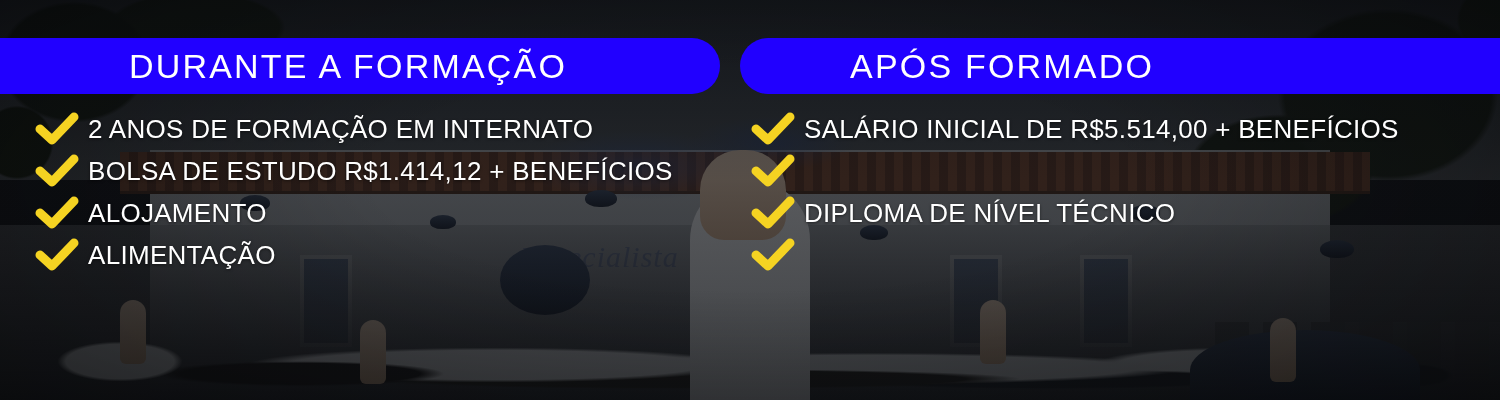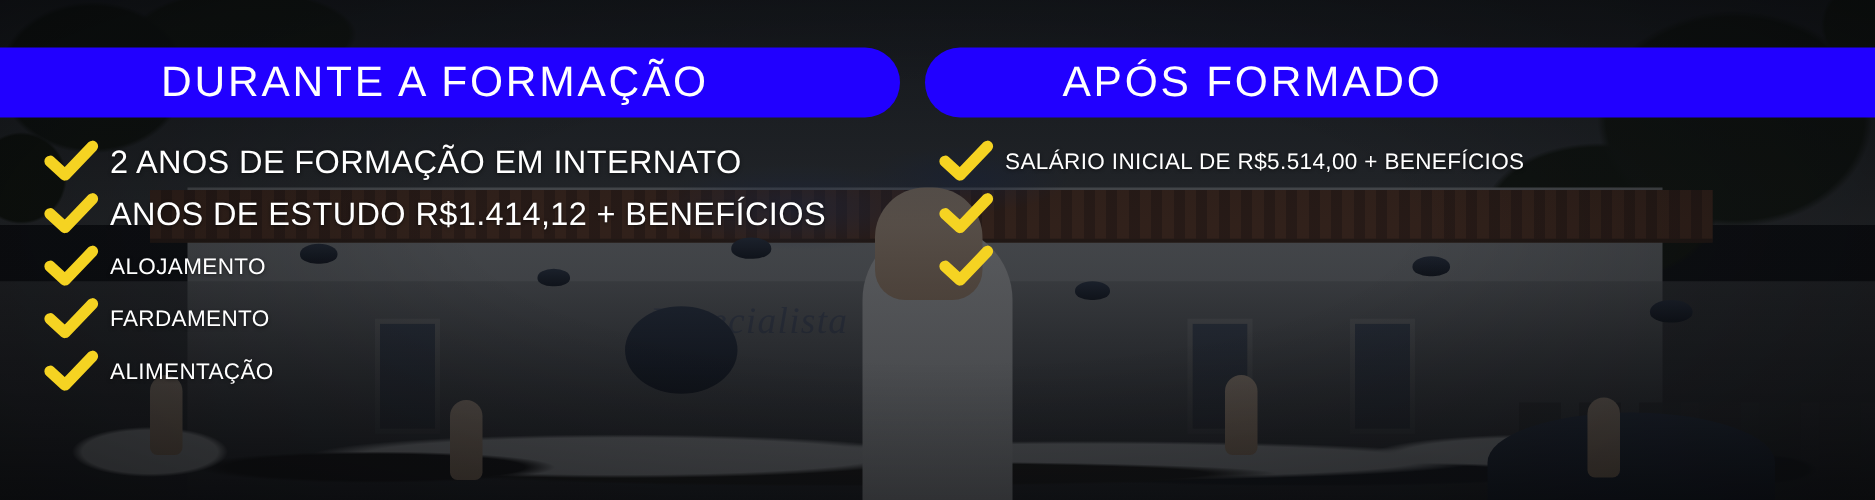--- a/index.html
+++ b/index.html
@@ -135,21 +135,21 @@
   
   .cols { position:absolute; left:0; top:108px; width:1500px; height:230px; display:flex; }
   .col { position:relative; }
   .col-left  { width:740px; padding-left:34px; }
   .col-right { width:760px; padding-left:10px; }
 
   .item { display:flex; align-items:center; height:42px; }
   .check { width:46px; height:34px; flex:0 0 46px; margin-right:8px; }
   .check svg { display:block; width:46px; height:34px; }
   .item-label {
-    color:#ffffff; font-size:18px; font-weight:400; letter-spacing:.3px;
+    color:#ffffff; font-size:26px; font-weight:400; letter-spacing:.3px;
     white-space:nowrap; line-height:1;
     text-shadow:0 1px 3px rgba(0,0,0,.55);
   }
   .col-left .item-label.big { font-size:26px; }
 </style>
 </head>
 <body>
 
 <div class="banner-stage">
 
@@ -211,63 +211,63 @@
             </svg>
         </span>
         <span class="item-label big">2 ANOS DE FORMAÇÃO EM INTERNATO</span>
       </div>
       <div class="item">
         <span class="check">
           <svg viewBox="0 0 46 34">
               <path d="M6 17 L18 28 L40 5" fill="none" stroke="#F5D322" stroke-width="9" stroke-linecap="round" stroke-linejoin="round"></path>
             </svg>
         </span>
-        <span class="item-label big">ANOS DE ESTUDO R$1.414,12 + BENEFÍCIOS</span>
+        <span class="item-label big">BOLSA DE ESTUDO R$1.414,12 + BENEFÍCIOS</span>
       </div>
       <div class="item">
         <span class="check">
           <svg viewBox="0 0 46 34">
               <path d="M6 17 L18 28 L40 5" fill="none" stroke="#F5D322" stroke-width="9" stroke-linecap="round" stroke-linejoin="round"></path>
             </svg>
         </span>
         <span class="item-label">ALOJAMENTO</span>
       </div>
       <div class="item">
         <span class="check">
           <svg viewBox="0 0 46 34">
               <path d="M6 17 L18 28 L40 5" fill="none" stroke="#F5D322" stroke-width="9" stroke-linecap="round" stroke-linejoin="round"></path>
             </svg>
         </span>
-        <span class="item-label">FARDAMENTO</span>
-      </div>
-      <div class="item">
-        <span class="check">
-          <svg viewBox="0 0 46 34">
-              <path d="M6 17 L18 28 L40 5" fill="none" stroke="#F5D322" stroke-width="9" stroke-linecap="round" stroke-linejoin="round"></path>
-            </svg>
-        </span>
         <span class="item-label">ALIMENTAÇÃO</span>
       </div>
     </div>
 
     <div class="col col-right">
       <div class="item">
         <span class="check">
           <svg viewBox="0 0 46 34">
               <path d="M6 17 L18 28 L40 5" fill="none" stroke="#F5D322" stroke-width="9" stroke-linecap="round" stroke-linejoin="round"></path>
             </svg>
         </span>
         <span class="item-label">SALÁRIO INICIAL DE R$5.514,00 + BENEFÍCIOS</span>
       </div>
       <div class="item">
         <span class="check">
           <svg viewBox="0 0 46 34">
               <path d="M6 17 L18 28 L40 5" fill="none" stroke="#F5D322" stroke-width="9" stroke-linecap="round" stroke-linejoin="round"></path>
             </svg>
         </span>
+      </div>
+      <div class="item">
+        <span class="check">
+          <svg viewBox="0 0 46 34">
+              <path d="M6 17 L18 28 L40 5" fill="none" stroke="#F5D322" stroke-width="9" stroke-linecap="round" stroke-linejoin="round"></path>
+            </svg>
+        </span>
+        <span class="item-label">DIPLOMA DE NÍVEL TÉCNICO</span>
       </div>
       <div class="item">
         <span class="check">
           <svg viewBox="0 0 46 34">
               <path d="M6 17 L18 28 L40 5" fill="none" stroke="#F5D322" stroke-width="9" stroke-linecap="round" stroke-linejoin="round"></path>
             </svg>
         </span>
       </div>
     </div>
 

